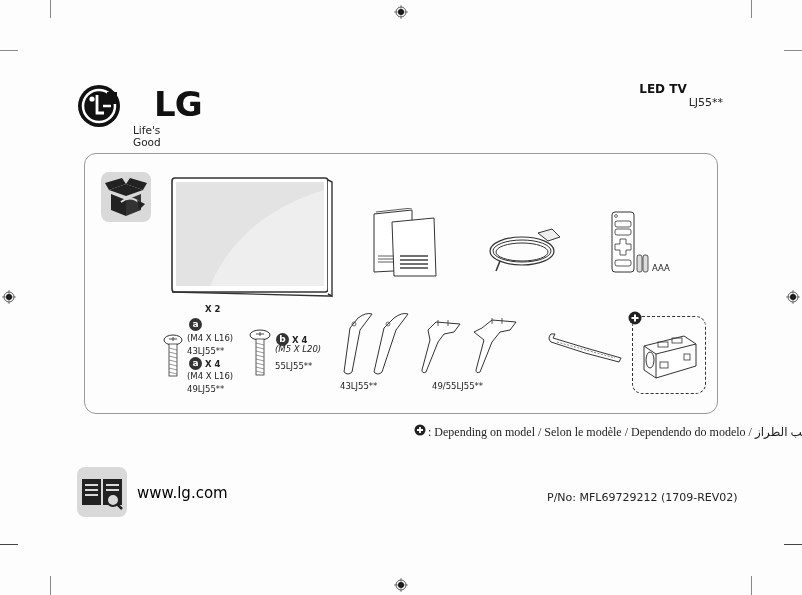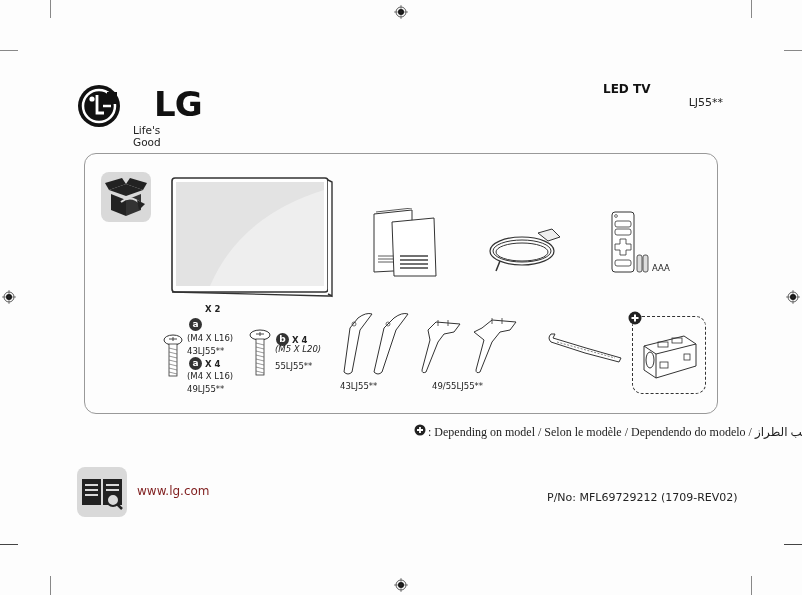--- a/index.html
+++ b/index.html
@@ -6,36 +6,36 @@
   body {
     width: 802px; height: 595px; position: relative; overflow: hidden;
     background: #fdfdfd; font-family: "DejaVu Sans", sans-serif; color: #222;
   }
   .abs { position: absolute; }
   .crop-v { position: absolute; width: 1px; background: #888; }
   .crop-h { position: absolute; height: 1px; background: #888; }
   .reg { position: absolute; width: 14px; height: 14px; }
   .logo-text { font-family: "DejaVu Sans", sans-serif; font-weight: bold; font-size: 34px; letter-spacing: -1px; color: #111; }
   .tagline { font-size: 10.5px; color: #222; }
-  .title { font-weight: bold; font-size: 12px; text-align: left; color: #111; }
+  .title { font-weight: bold; font-size: 12px; text-align: center; color: #111; }
   .model { font-size: 11px; text-align: right; color: #222; }
   .parts-box {
     position: absolute; left: 84px; top: 153px; width: 632px; height: 259px;
     border: 1px solid #999; border-radius: 12px; background: #fdfdfd;
   }
   .icon-tile { position: absolute; background: #d9d9d9; border-radius: 8px; }
   .lbl { position: absolute; font-size: 8.5px; color: #222; white-space: nowrap; }
   .lbl.b { font-weight: bold; }
   .badge {
     position: absolute; width: 13px; height: 13px; border-radius: 50%;
     background: #333; color: #fff; font-size: 9px; font-weight: bold;
     text-align: center; line-height: 12px;
   }
   .note { position: absolute; font-size: 12px; color: #222; white-space: nowrap; font-family: Liberation Serif, serif; }
-  .url { font-size: 12px; color: #7f1d1d; }
+  .url { font-size: 15px; color: #000000; }
   .pn { font-size: 11px; color: #222; white-space: nowrap; }
 </style>
 </head>
 <body>
 
 <div class="crop-v" style="left:50px; top:0; height:18px;"></div>
 <div class="crop-v" style="left:751px; top:0; height:18px;"></div>
 <div class="crop-h" style="left:0; top:50px; width:18px;"></div>
 <div class="crop-h" style="left:784px; top:50px; width:18px;"></div>
 <div class="crop-h" style="left:0; top:544px; width:18px; background:#444;"></div>

